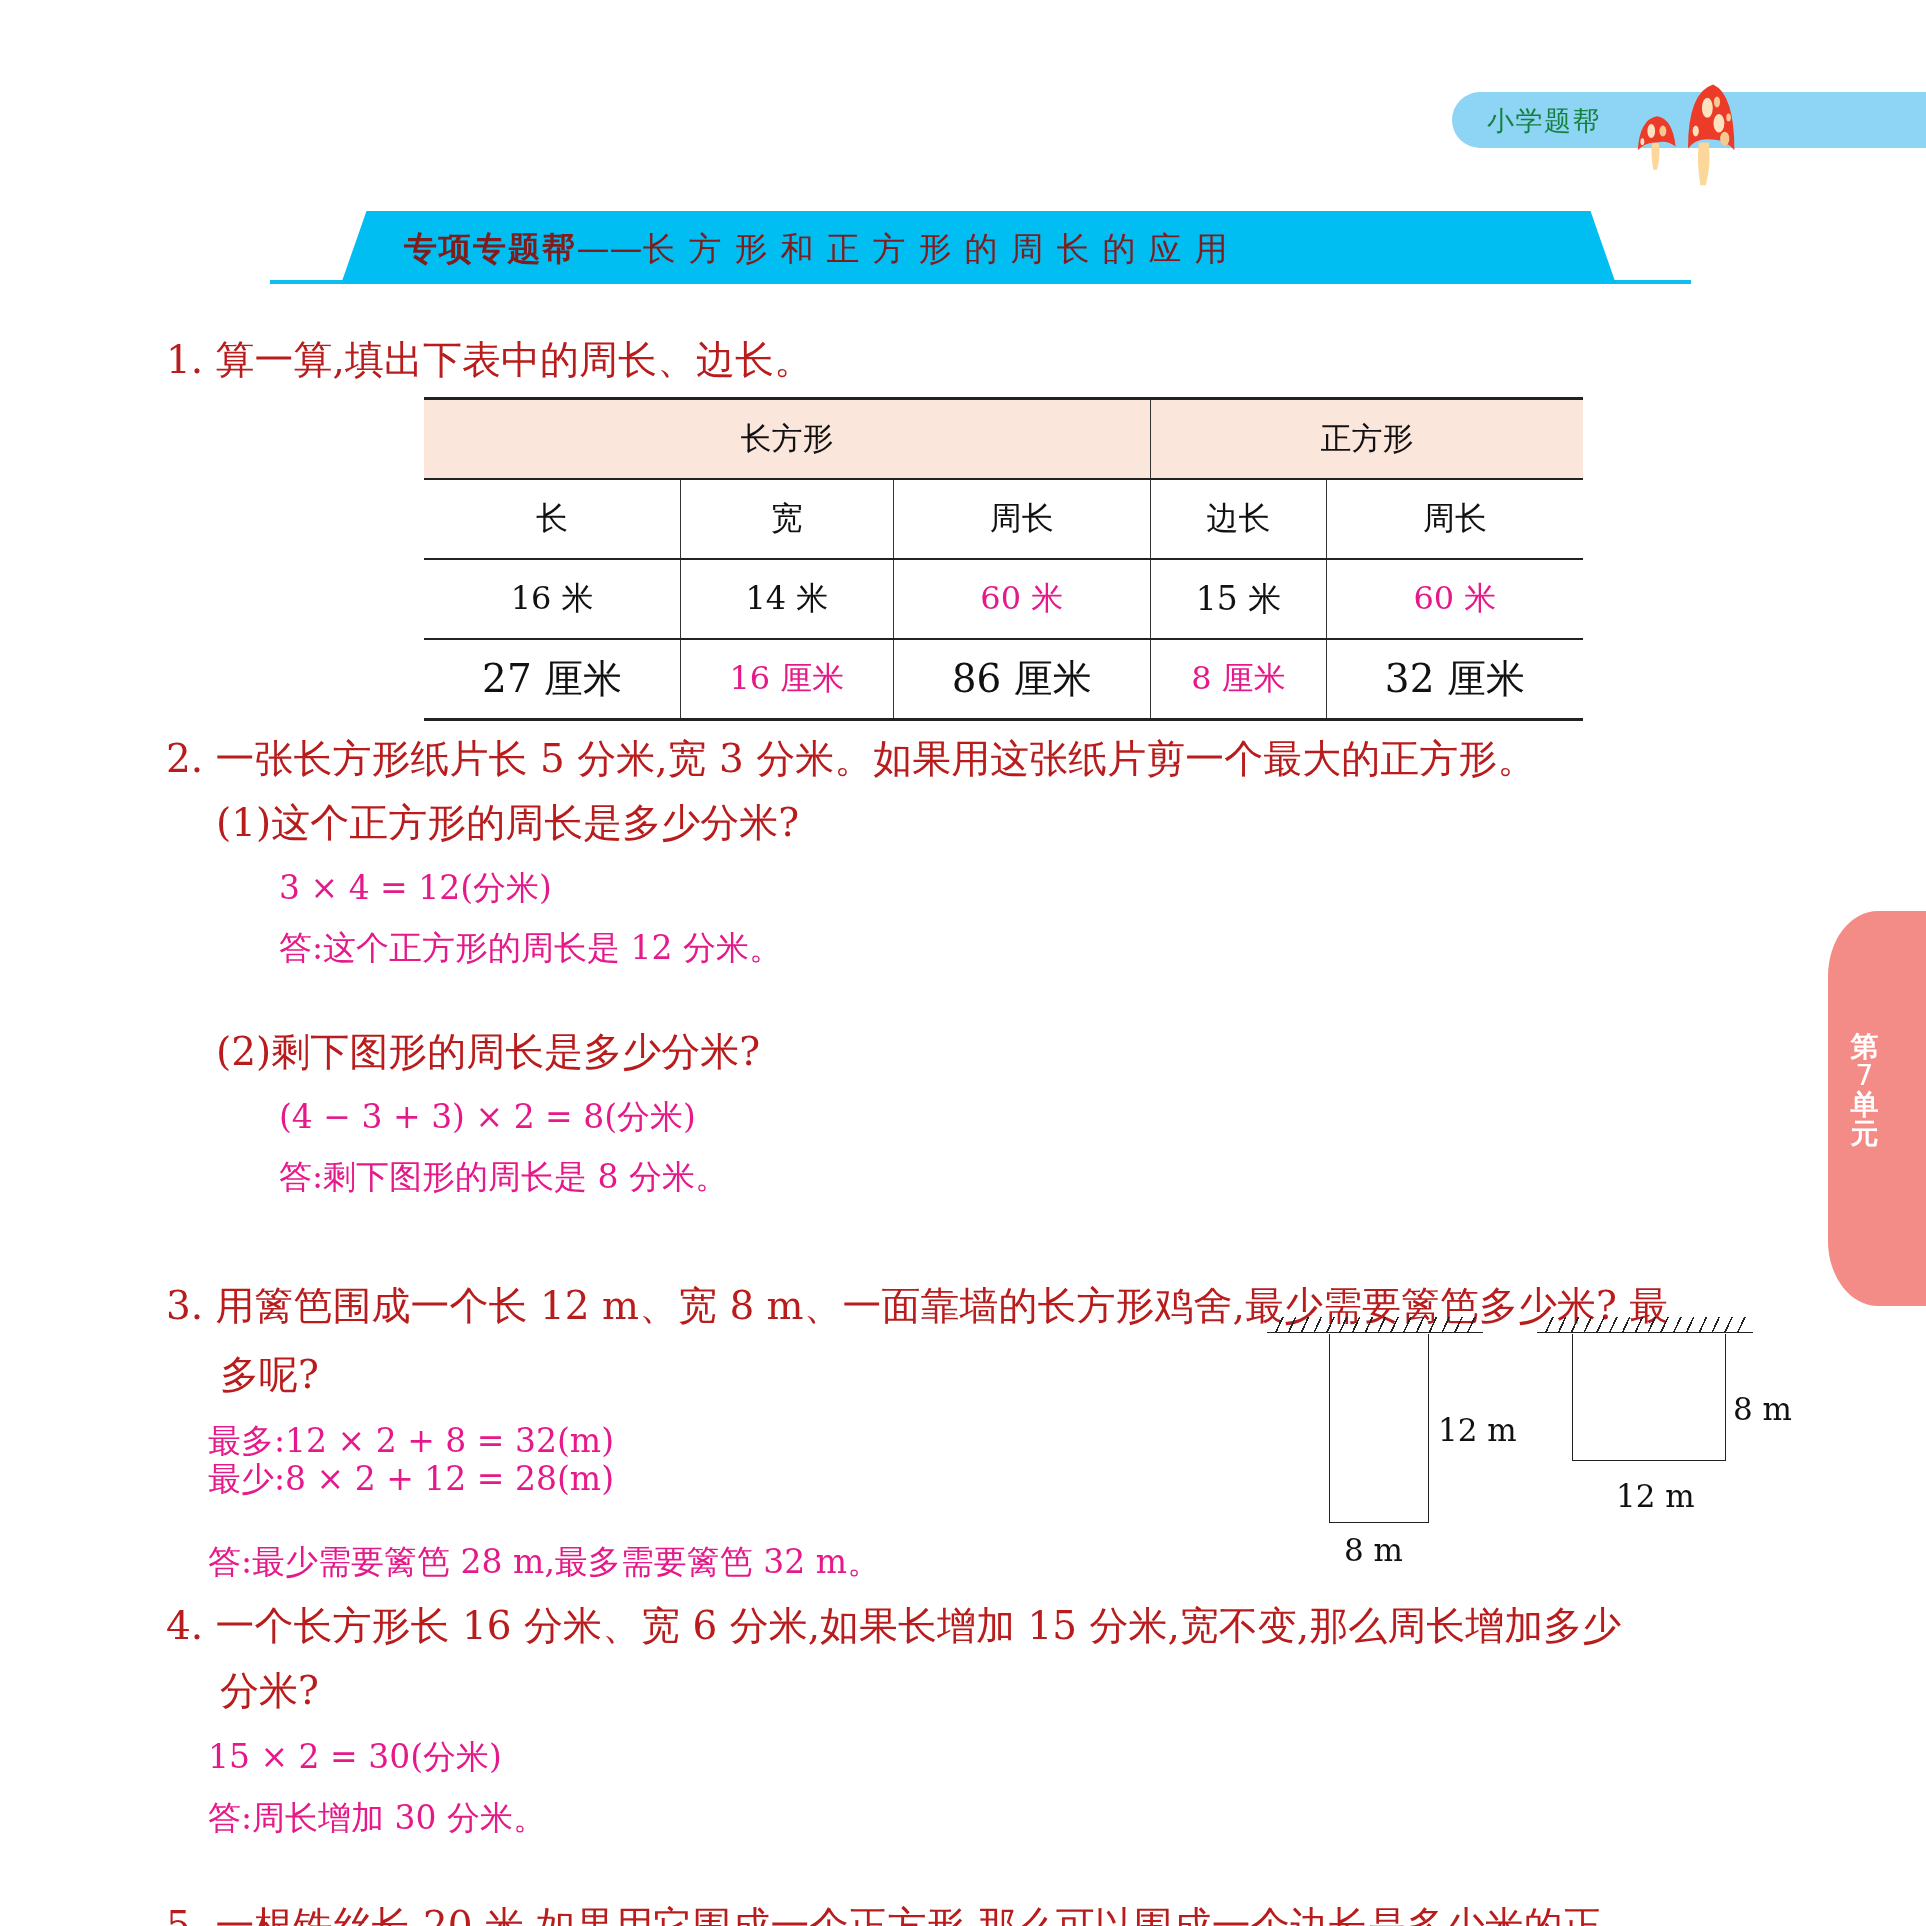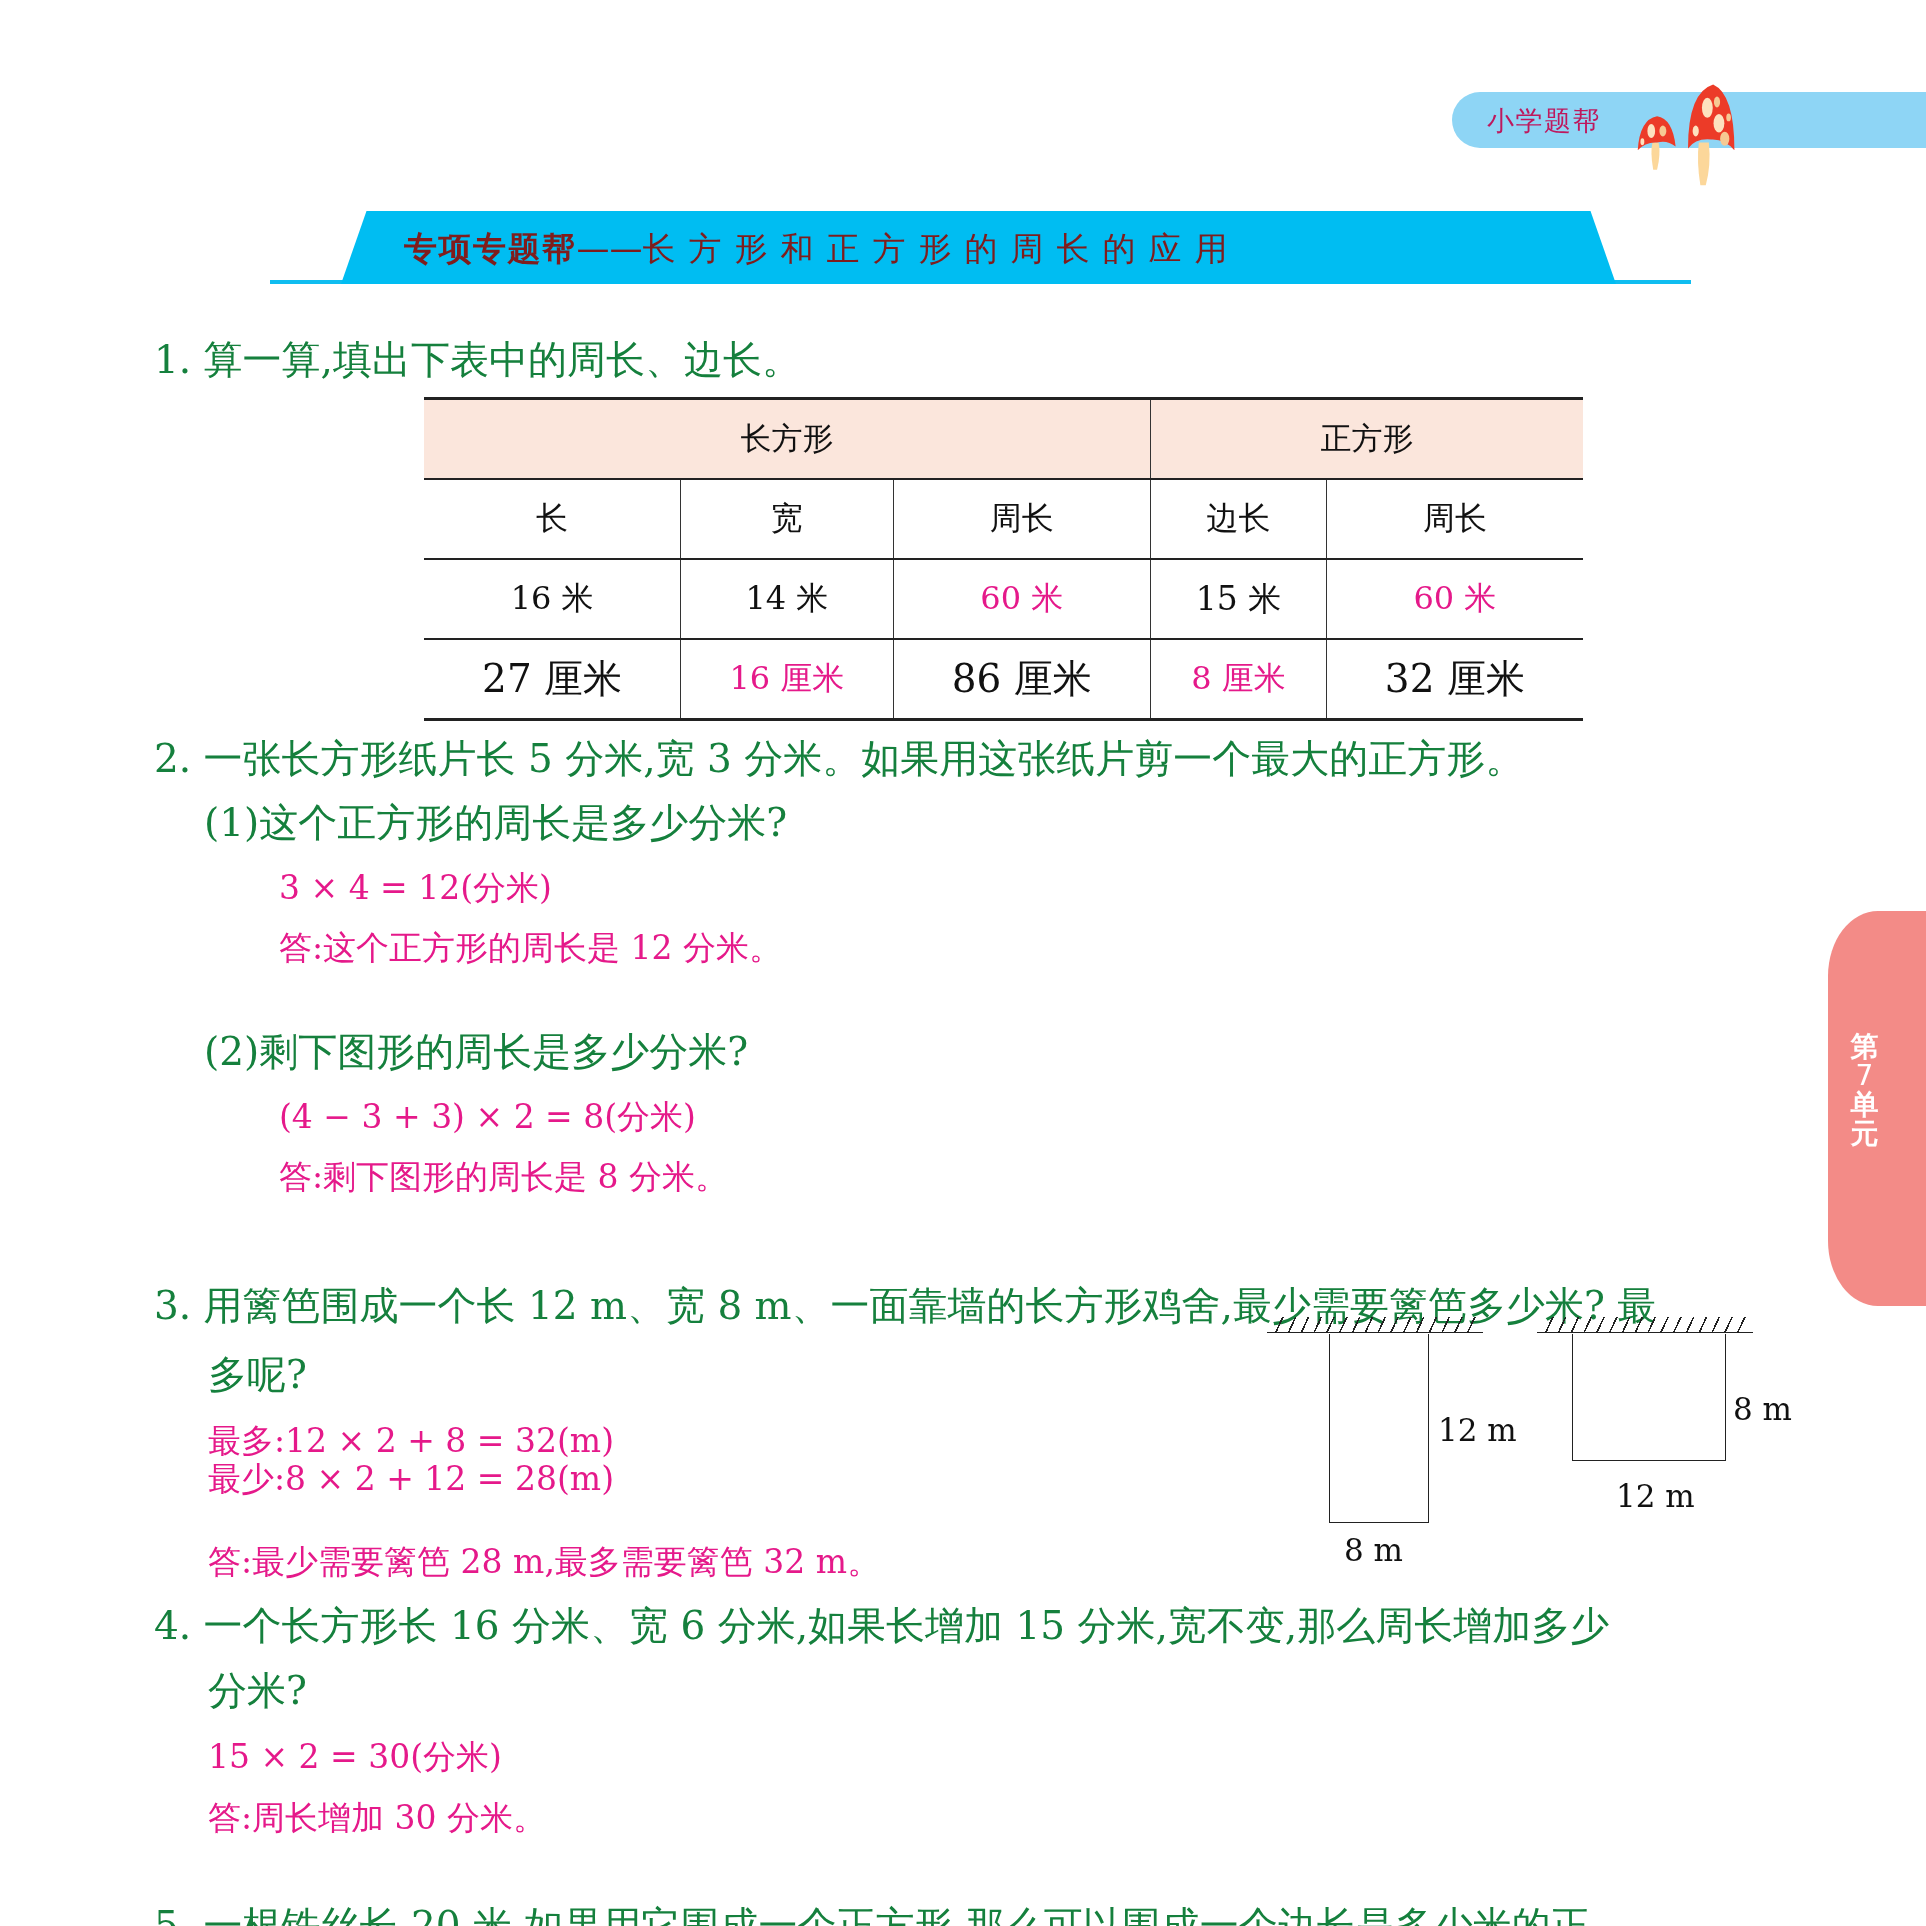--- a/index.html
+++ b/index.html
@@ -1,26 +1,26 @@
 <!DOCTYPE html>
 <html style="font-size:6.2px"><head>
 <meta charset="utf-8">
 <style>
   html, body { margin:0; padding:0; background:#ffffff; }
   body { width:1968px; height:2731px; position:relative; overflow:hidden;
          font-family:"DejaVu Serif","Liberation Serif",serif; color:#111; }
   .abs { position:absolute; }
-  .q { font-size:39px; line-height:62px; color:#15803d; white-space:nowrap; }
+  .q { font-size:39px; line-height:62px; color:#b91c1c; white-space:nowrap;margin-left:12px; }
   .ans { font-size:33px; line-height:61px; color:#e5198a; white-space:nowrap; }
 
   
   .brand-bar { left:1452px; top:92px; width:515px; height:56px; background:#8ed5f5;
                border-radius:28px 0 0 28px; }
   .brand-text { left:1487px; top:103px; font-family:"DejaVu Sans",sans-serif; font-size:27px;
-                line-height:35px; color:#be185d; letter-spacing:1.5px; }
+                line-height:35px; color:#15803d; letter-spacing:1.5px; }
   .mushrooms { left:1630px; top:73px; }
 
   
   .title-line { left:270px; top:280px; width:1421px; height:3.5px; background:#10bdf0; }
   .title-tab { left:341px; top:211px; width:1275px; height:73px; background:#00bdf2;
                clip-path:polygon(2% 0, 98% 0, 100% 100%, 0 100%); border-radius:7.7px 7.7px 0 0; }
   .title-text { left:404px; top:218px; font-size:33px; line-height:62px; color:#7f1d1d;
                 white-space:nowrap; font-family:"DejaVu Sans",sans-serif;text-align:right; }
   .title-text .lead { font-weight:bold; letter-spacing:1.5px; }
   .title-text .sub { font-family:"DejaVu Serif",serif; letter-spacing:13px; font-weight:normal; }

